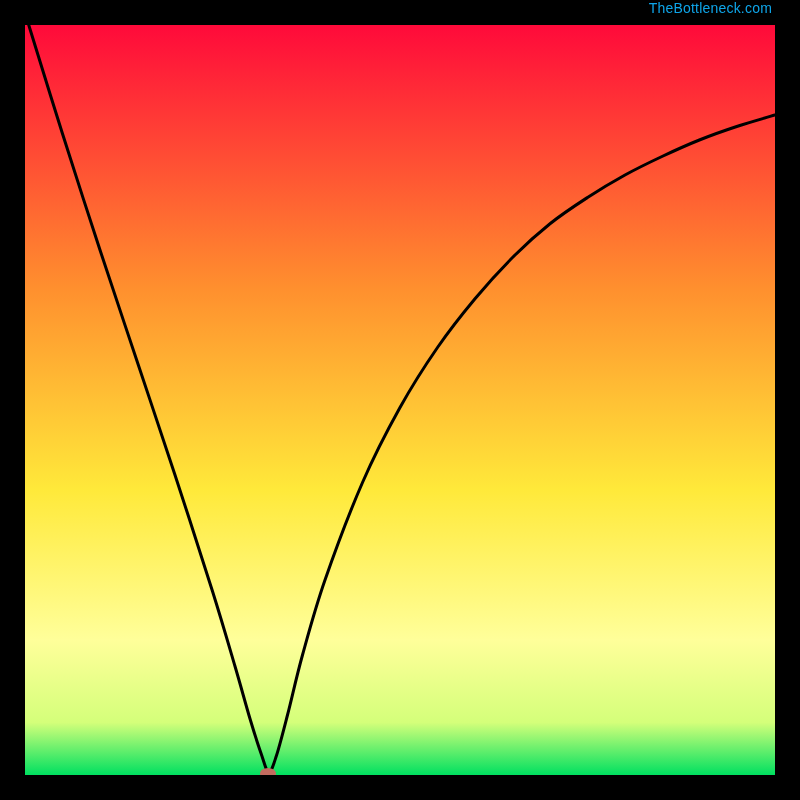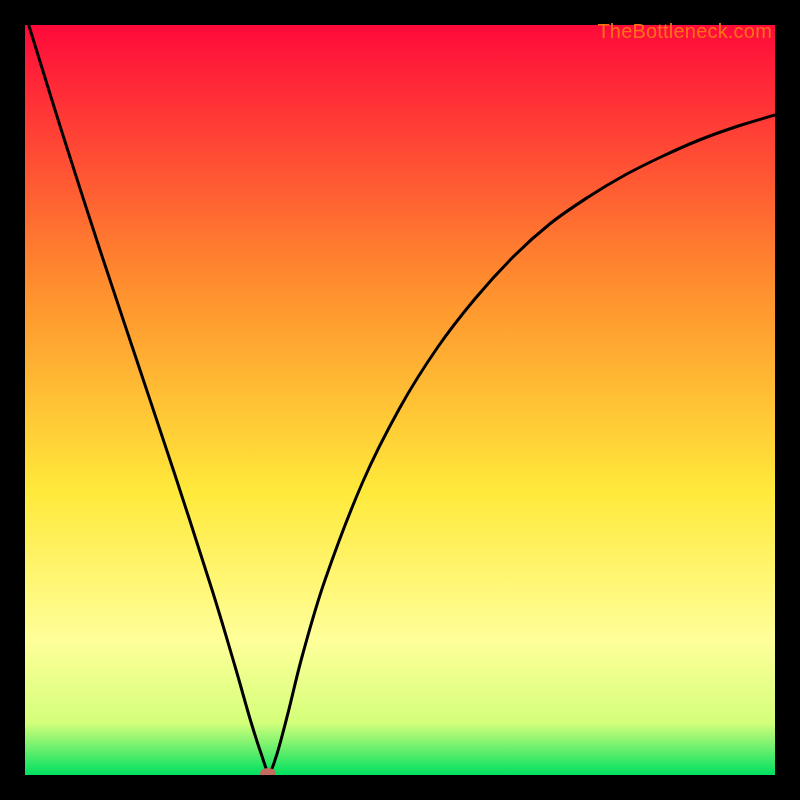--- a/index.html
+++ b/index.html
@@ -20,24 +20,24 @@
   .plot-area {
     position: absolute;
     left: 25px;
     top: 25px;
     width: 750px;
     height: 750px;
     overflow: hidden;
   }
   .watermark {
     position: absolute;
-    top: 20px;
+    top: 0;
     right: 28px;
-    color: #f97316;
-    font-size: 20px;
+    color: #0ea5e9;
+    font-size: 14px;
     font-weight: 500;
     letter-spacing: 0.2px;
     user-select: none;
     z-index: 3;
   }
   svg {
     display: block;
   }
 </style>
 </head>

